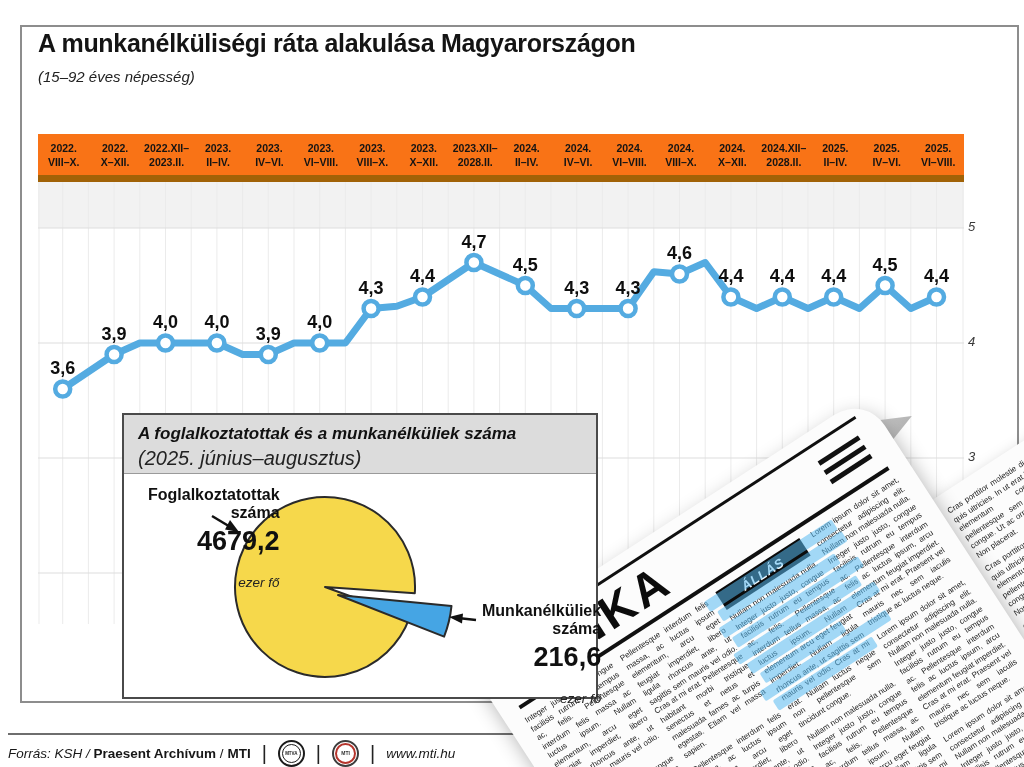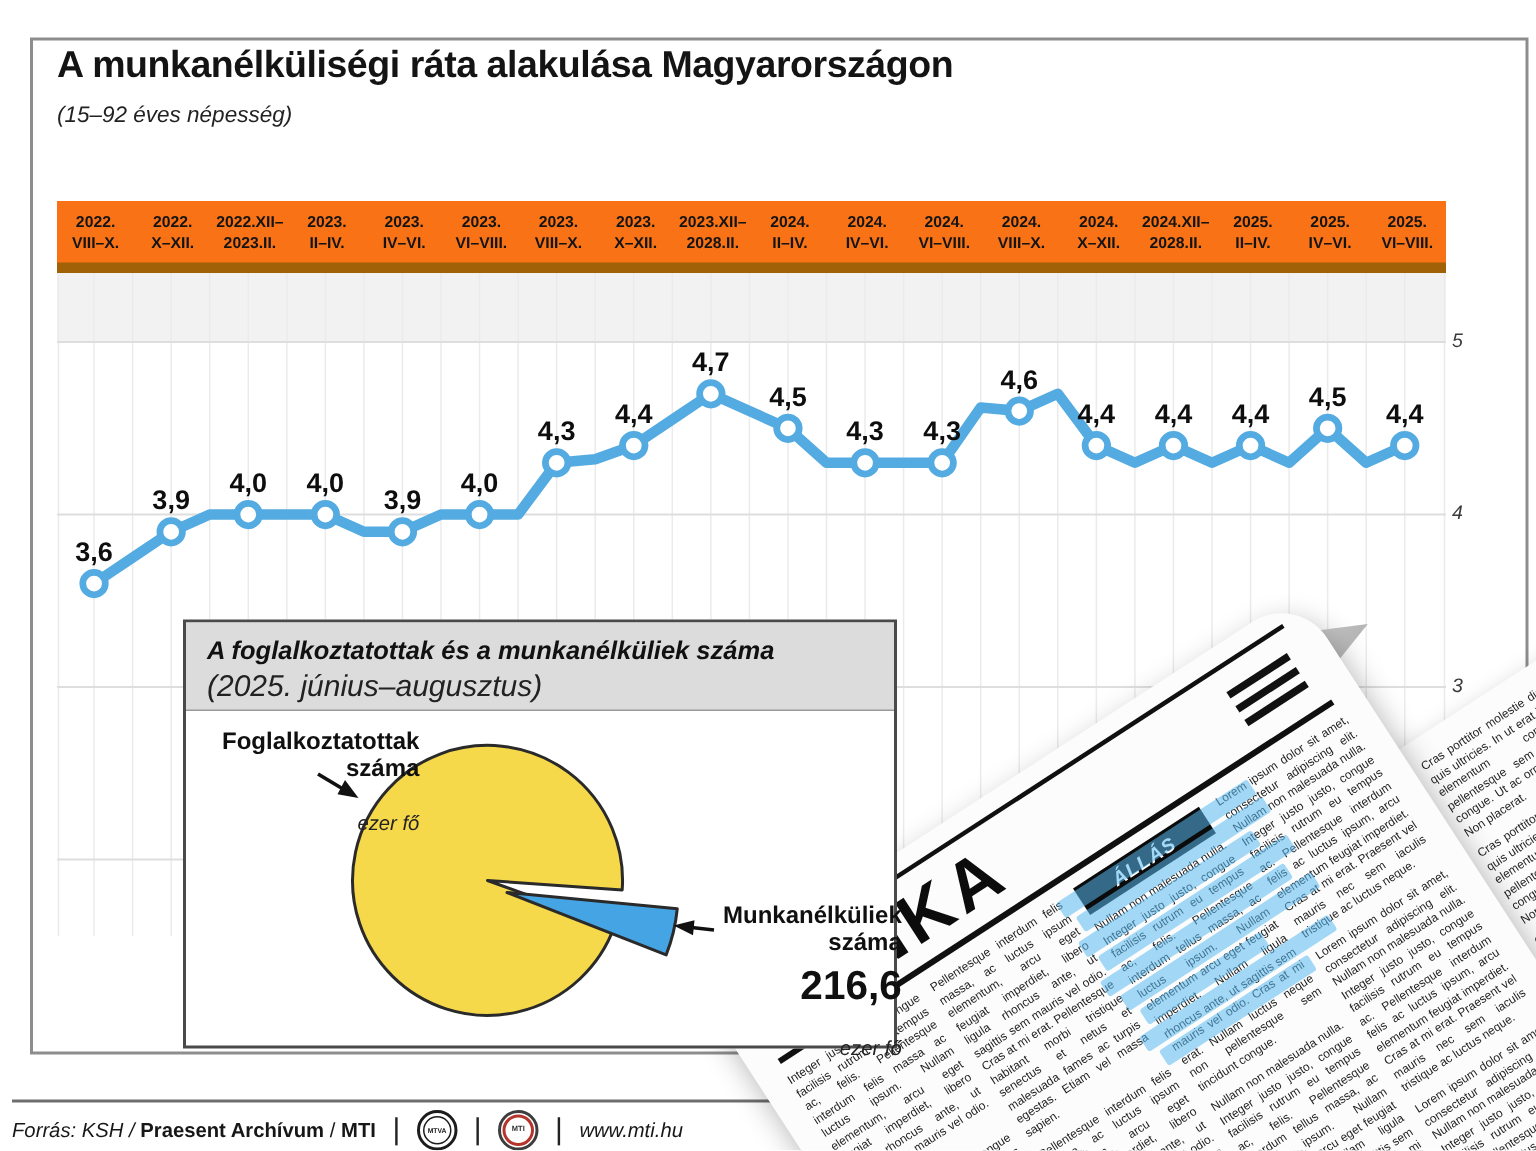--- a/index.html
+++ b/index.html
@@ -333,20 +333,21 @@
           <polygon points="115,58 101,55.5 106,46" fill="#111"></polygon>
         </g>
         <g>
           <line x1="352" y1="146" x2="334" y2="144" stroke="#111" stroke-width="2.5"></line>
           <polygon points="325,143 339,139.5 338,149.5" fill="#111"></polygon>
         </g>
       </svg>
       <div class="pie-label" style="left:24px;top:12px;">
         <div class="pl-line">Foglalkoztatottak</div>
         <div class="pl-line">száma</div>
+        <div class="pl-value">4679,2</div>
         <div class="pl-unit">ezer fő</div>
       </div>
       <div class="pie-label" style="left:358px;top:128px;">
         <div class="pl-line">Munkanélküliek</div>
         <div class="pl-line">száma</div>
         <div class="pl-value">216,6</div>
         <div class="pl-unit">ezer fő</div>
       </div>
     </div>
   </div>

